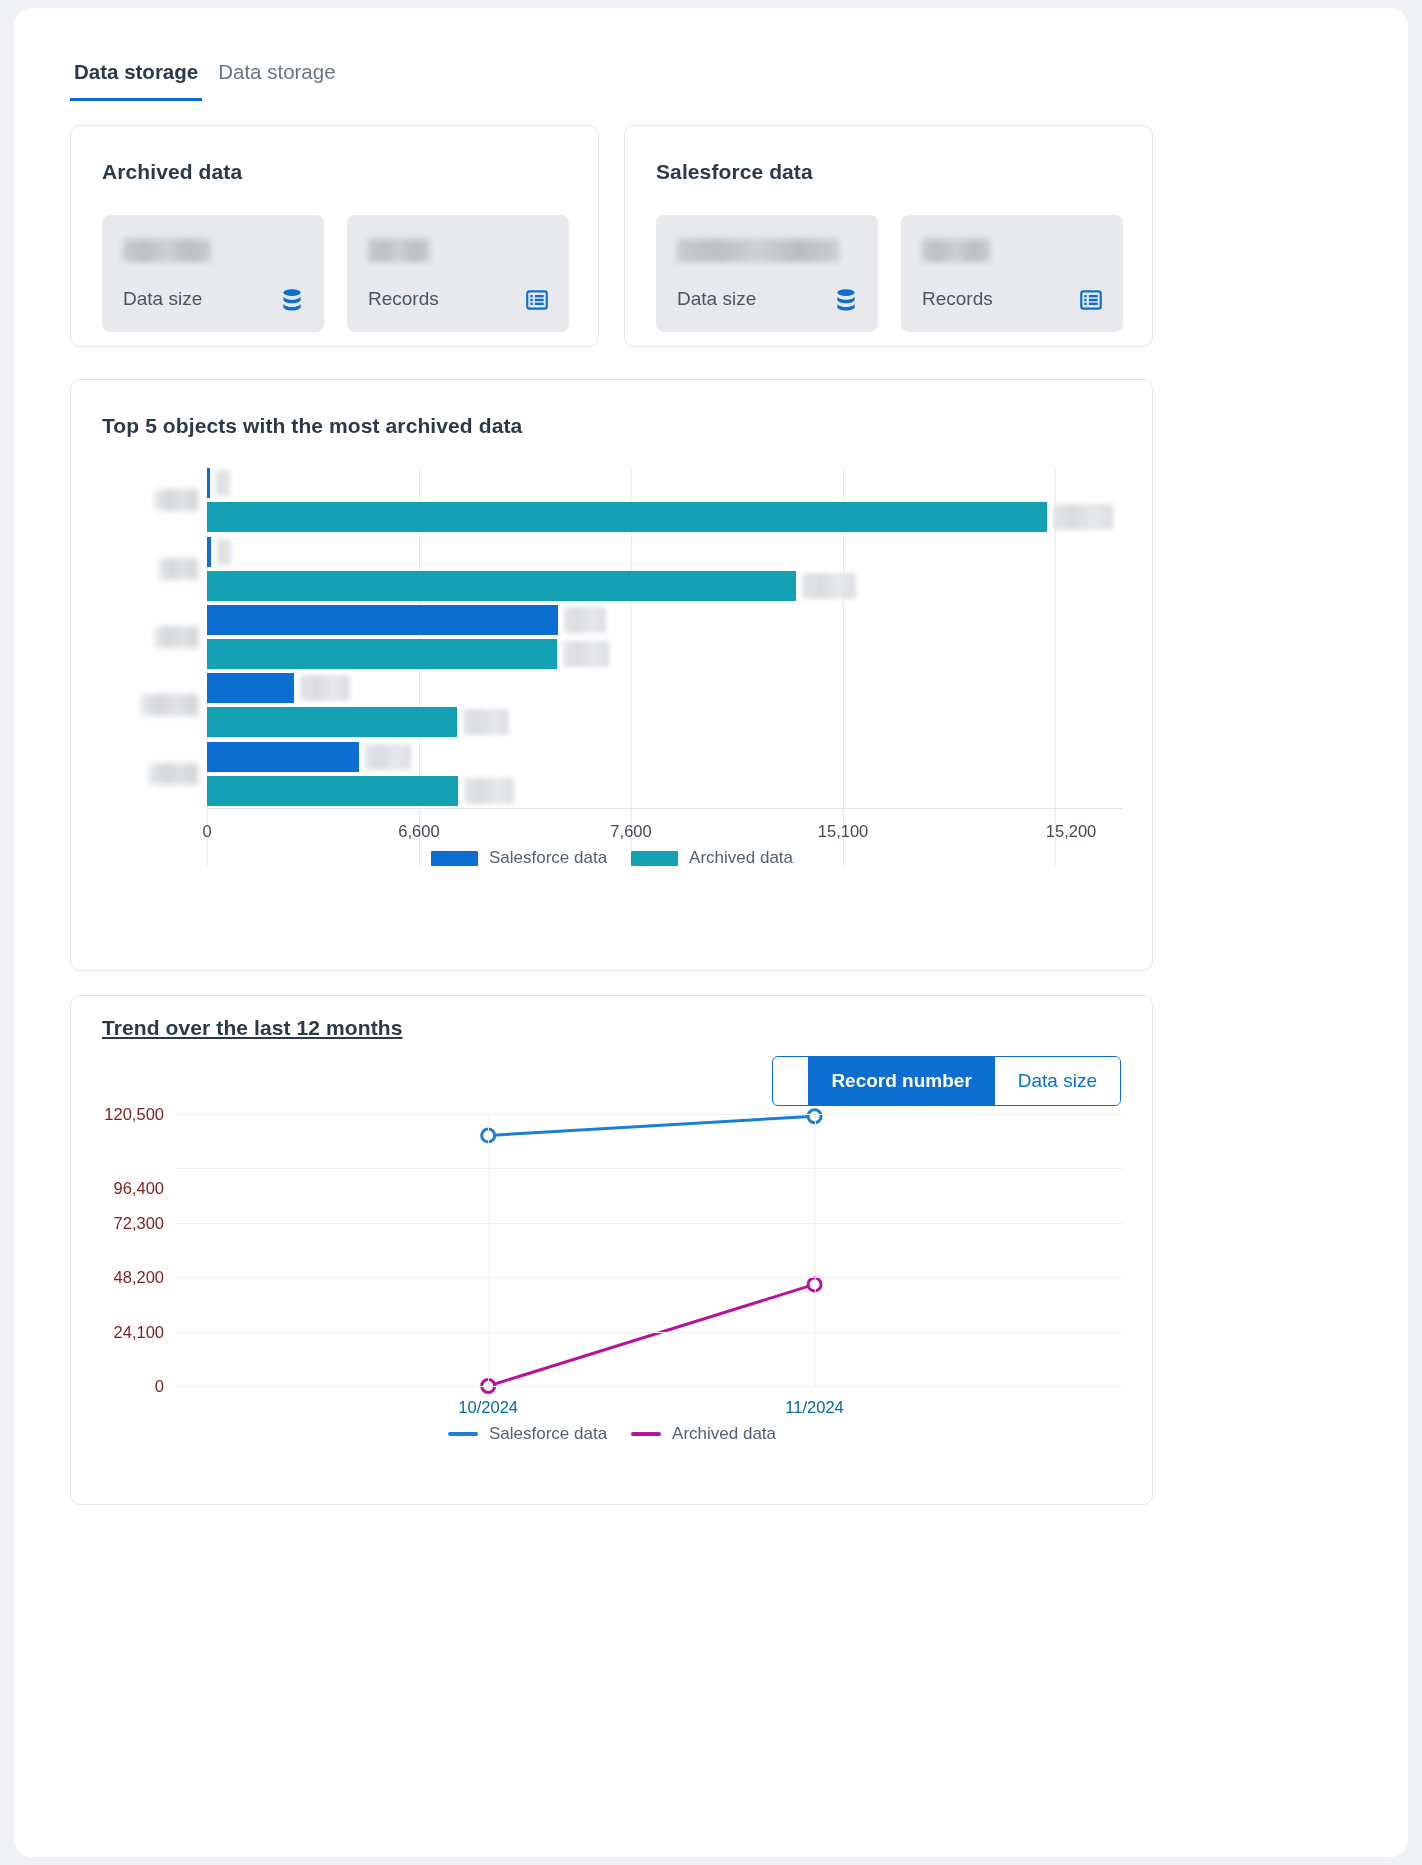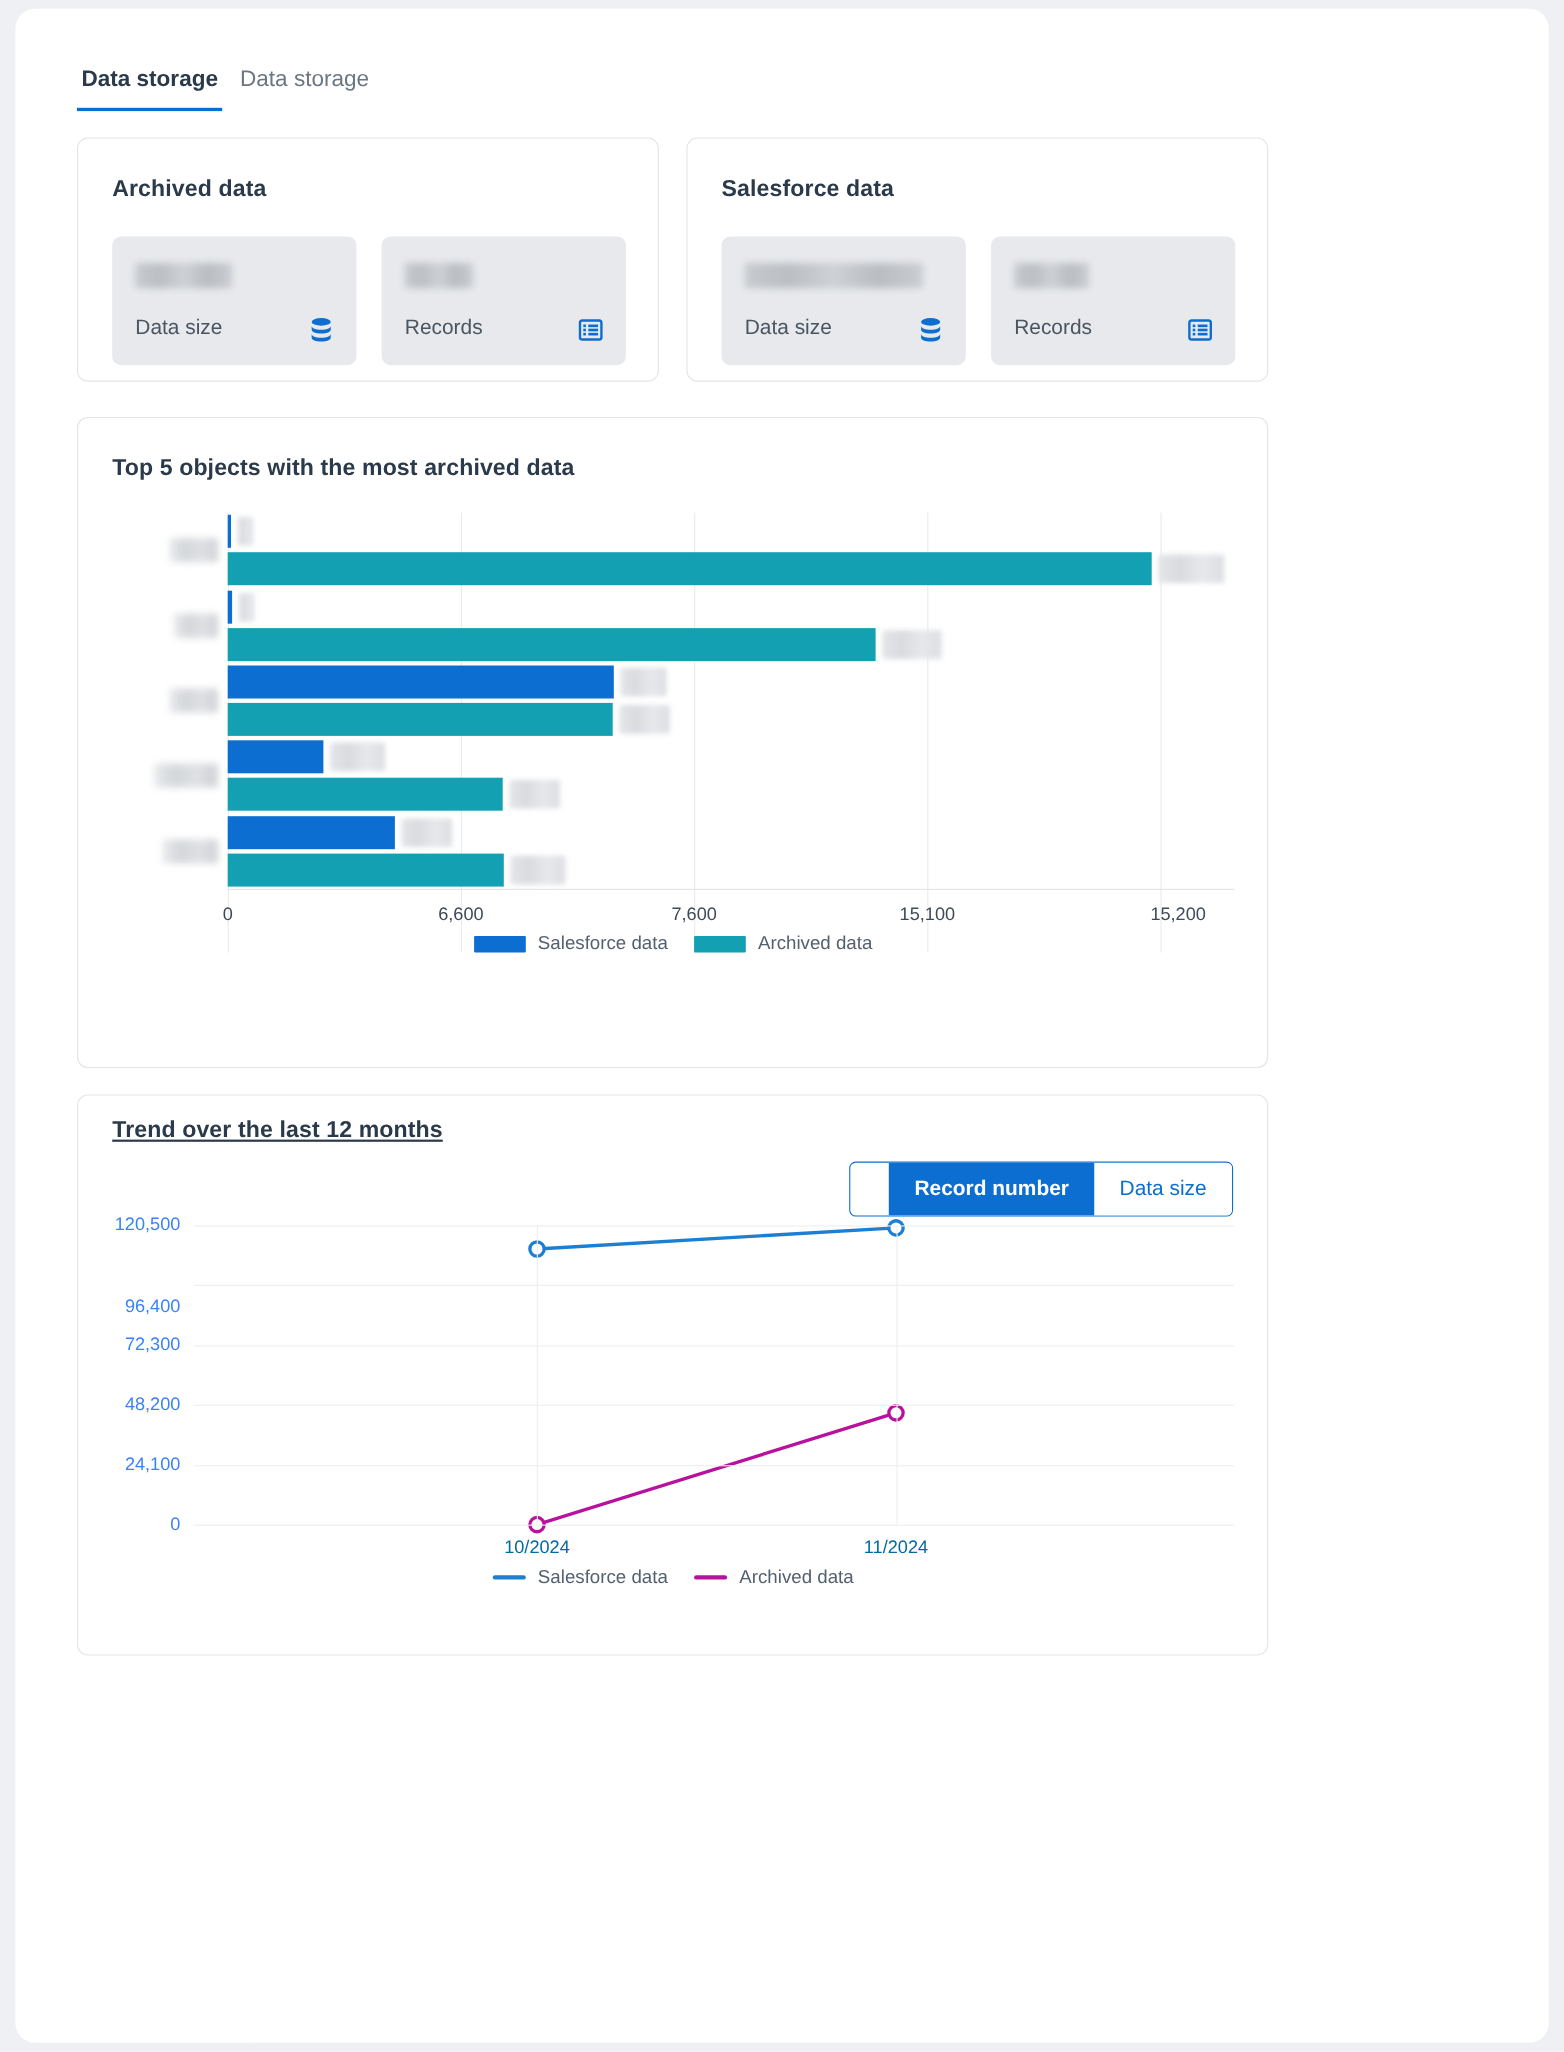--- a/index.html
+++ b/index.html
@@ -180,21 +180,21 @@
   .line-plot { position: absolute; left: 31px; top: 118px; width: 1020px; height: 330px; }
   .line-area { position: absolute; left: 74px; top: 0; right: 0; bottom: 58px; }
   .hgrid { position: absolute; left: 0; right: 0; height: 1px; background: #eceef0; }
   .vgrid-line { position: absolute; top: 0; bottom: 0; width: 1px; background: #eceef0; }
   .ytick {
     position: absolute;
     right: 100%;
     margin-right: 12px;
     transform: translateY(-50%);
     font-size: 16.5px;
-    color: #3b82f6;
+    color: #7f1d1d;
     white-space: nowrap;
   }
   .xtick-date {
     position: absolute;
     top: 100%;
     margin-top: 12px;
     transform: translateX(-50%);
     font-size: 16.5px;
     color: #0369a1;
     white-space: nowrap;

